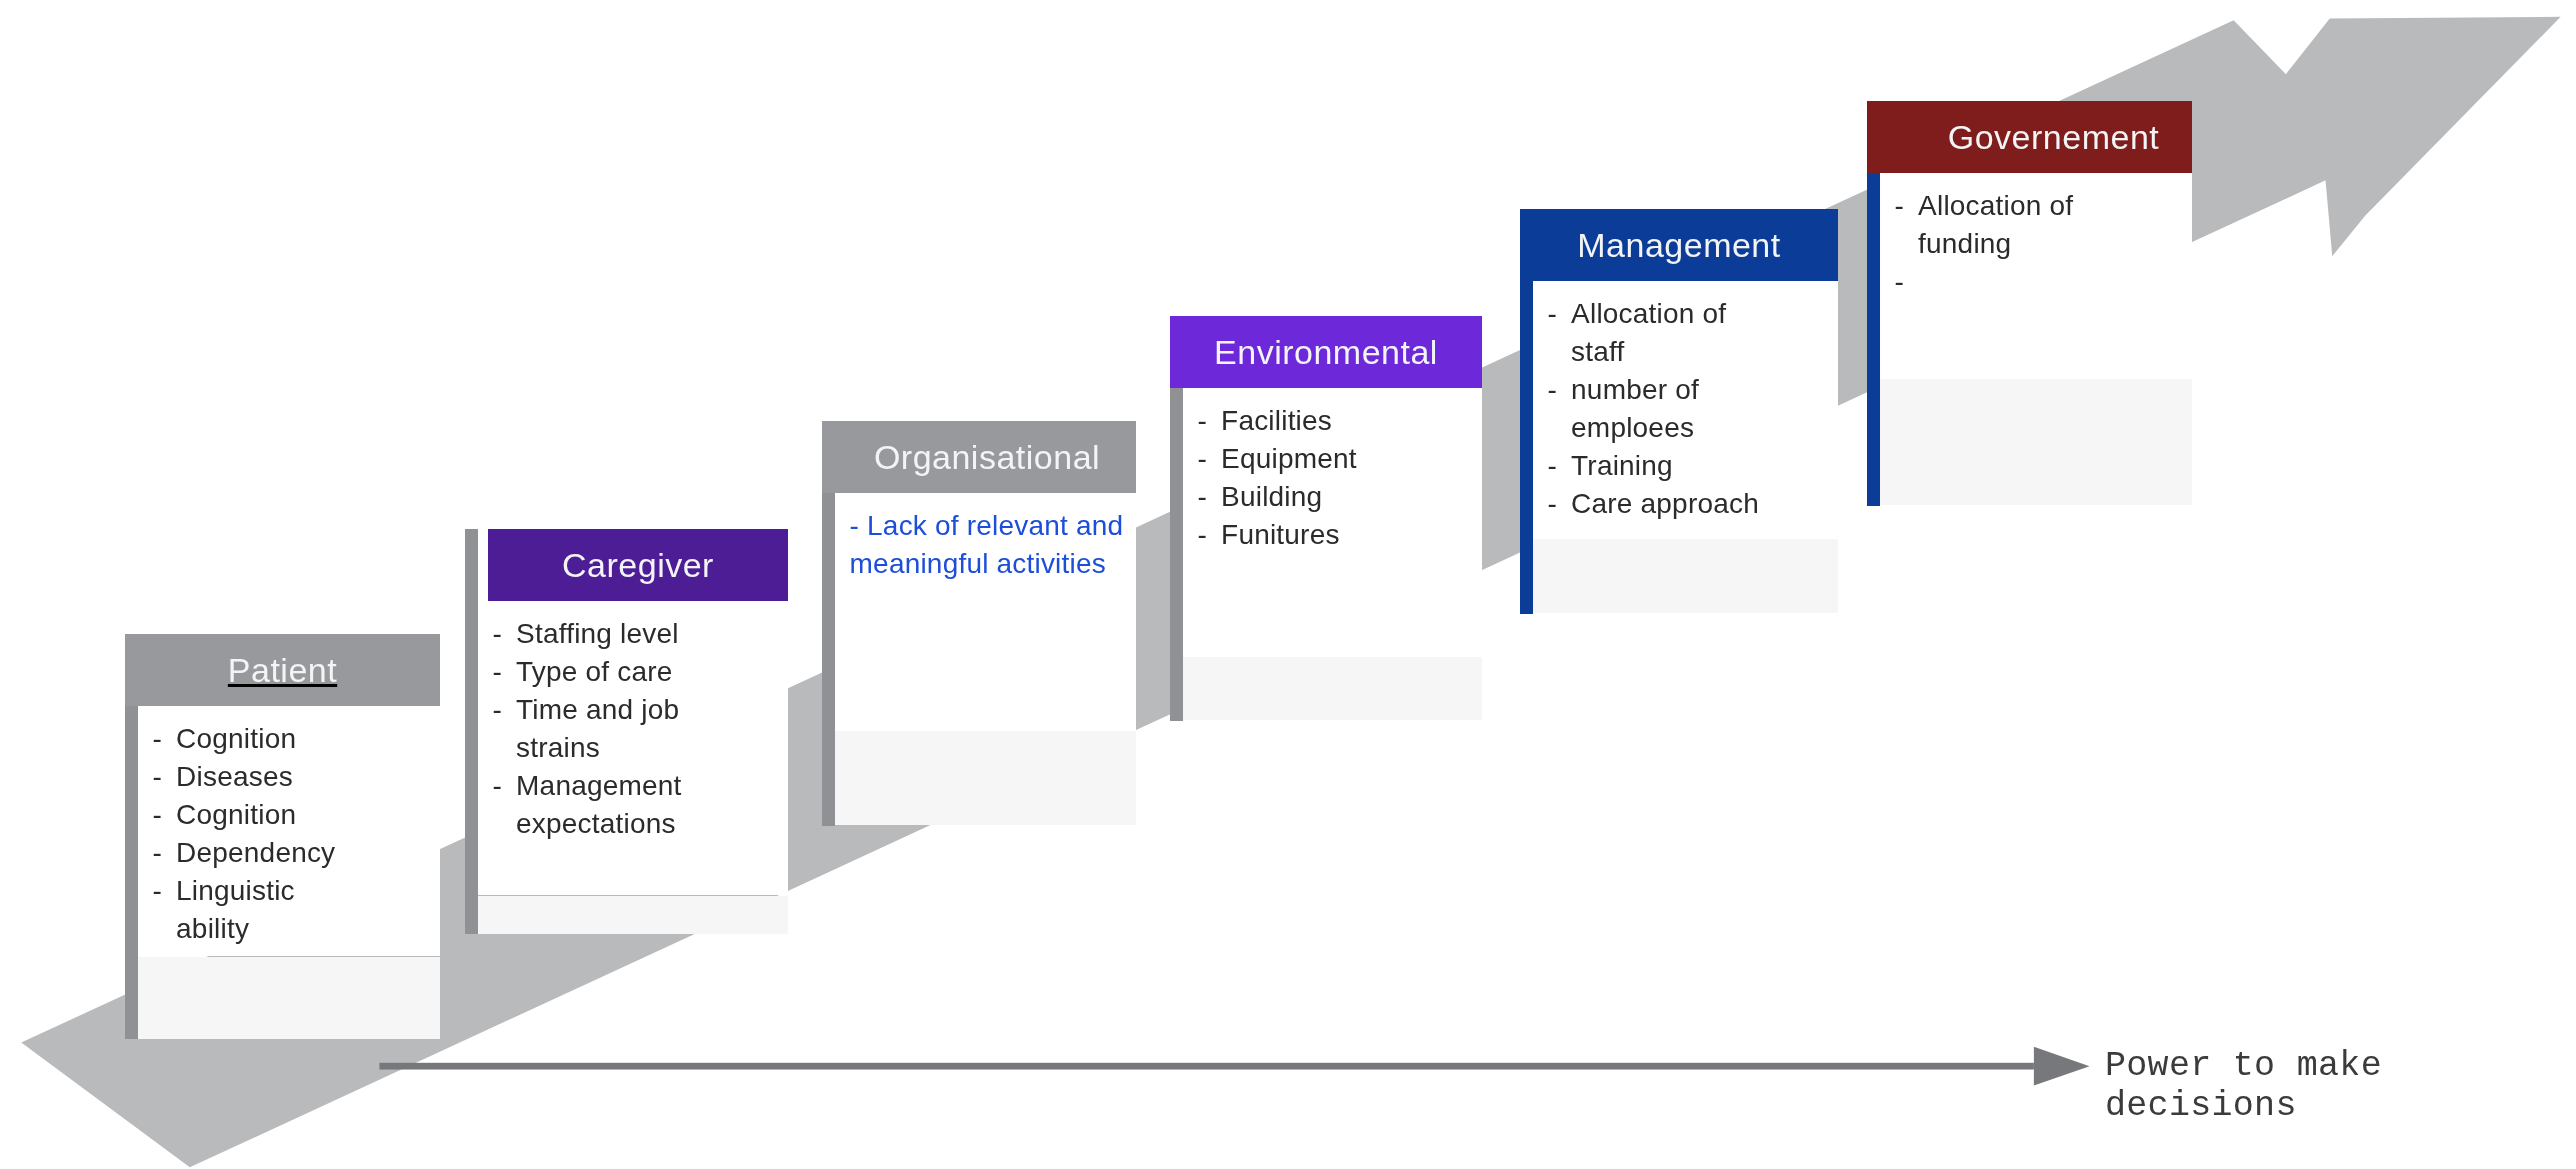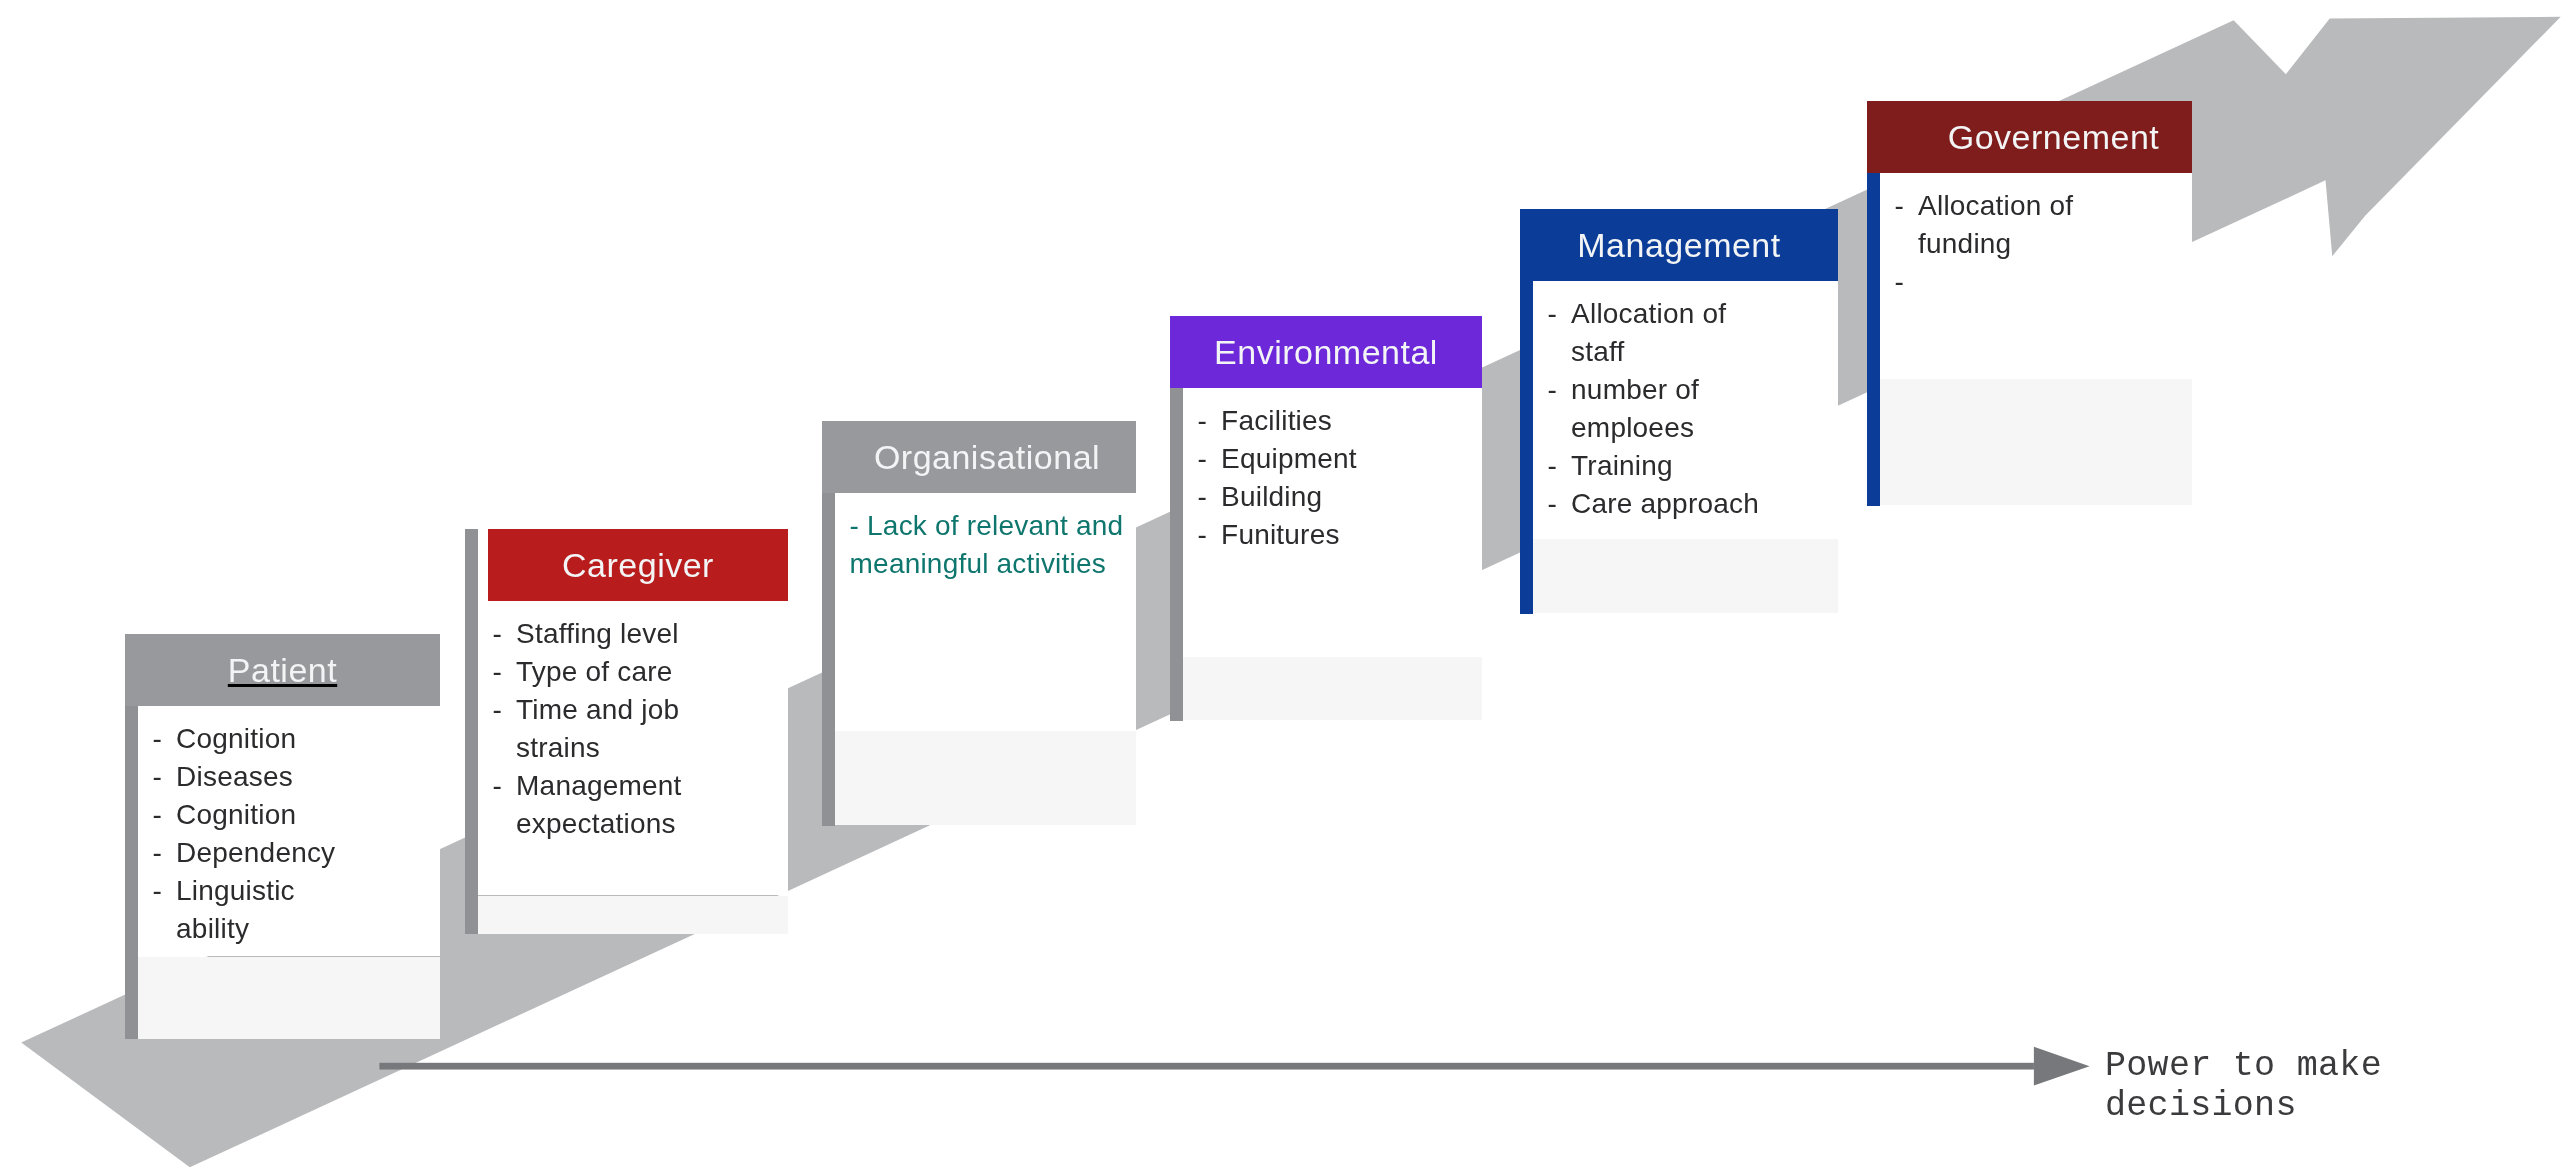--- a/index.html
+++ b/index.html
@@ -85,30 +85,30 @@
           <span class="txt">Time and job
 strains</span>
         </div>
         <div class="item" style="color: rgb(43, 42, 44);">
           <span class="dash">-</span>
           <span class="txt">Management
 expectations</span>
         </div>
       </div>
     </div>
-    <div class="header" style="background: #b91c1c; margin-left: 23px;">
+    <div class="header" style="background: #4c1d95; margin-left: 23px;">
       <span class="title">Caregiver</span>
     </div>
   </div>
 <div class="box" style="left: 822px; top: 421px; width: 314px; height: 413px;">
     <div class="platform" style="top: 310px; height: 94px; background: rgb(246, 246, 247);"></div>
     <div class="pole" style="height: 405px; background: rgb(143, 145, 148);"></div>
     <div class="content" style="top: 72px; height: 238px;">
       <div class="items">
-        <div class="item nohang" style="color: #0f766e;">- Lack of relevant and
+        <div class="item nohang" style="color: #1d4ed8;">- Lack of relevant and
 meaningful activities</div>
       </div>
     </div>
     <div class="header" style="background: rgb(151, 153, 156); padding-left: 16px;">
       <span class="title">Organisational</span>
     </div>
   </div>
 <div class="box" style="left: 1170px; top: 316px; width: 312px; height: 413px;">
     <div class="platform" style="top: 341px; height: 63px; background: rgb(246, 246, 247);"></div>
     <div class="pole" style="height: 405px; background: rgb(143, 145, 148);"></div>

